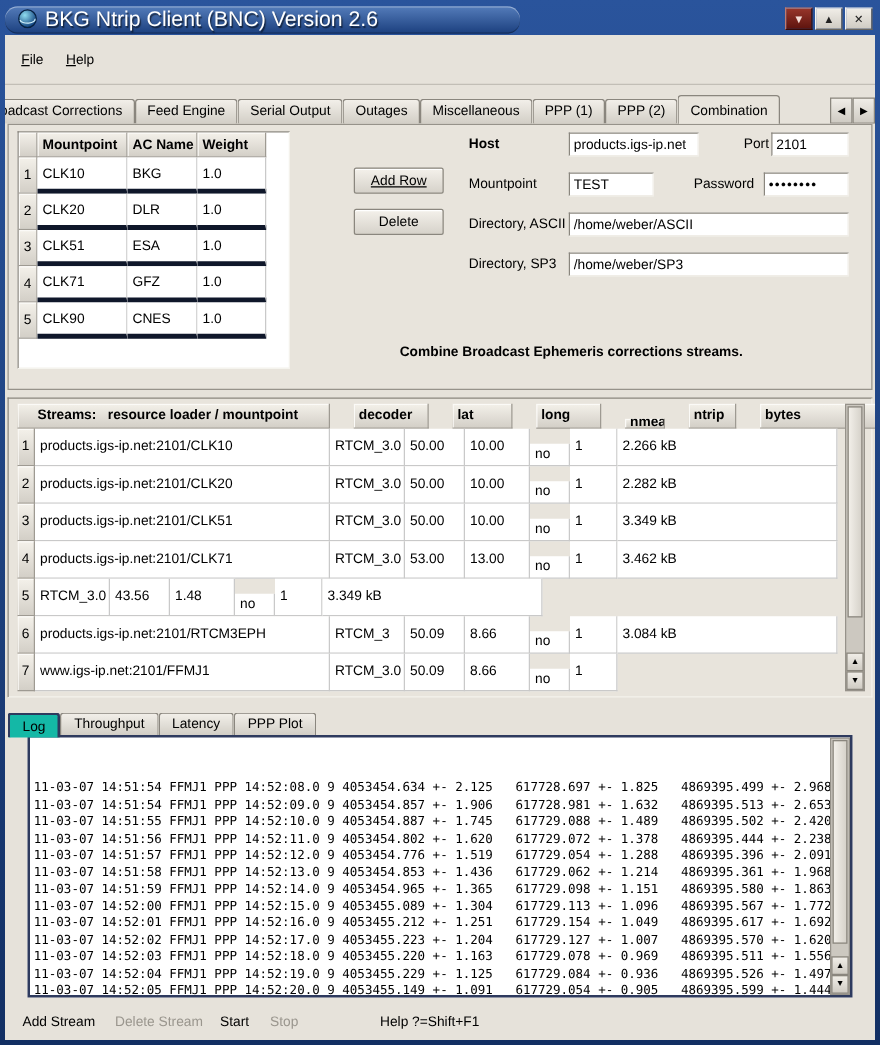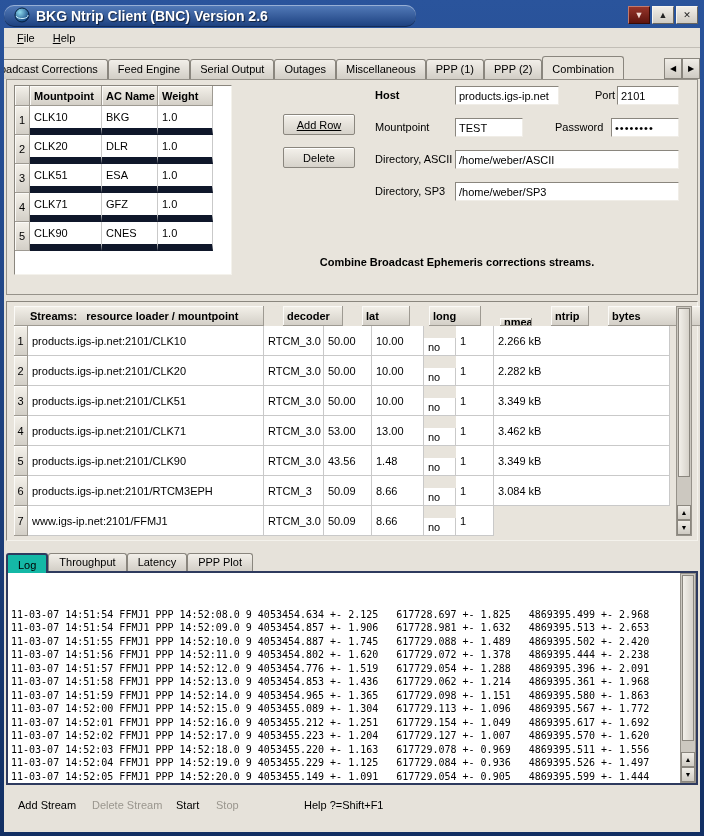--- a/index.html
+++ b/index.html
@@ -6,30 +6,30 @@
   html,body { width:704px; height:836px; overflow:hidden; }
   body { font-family:"Liberation Sans", sans-serif; font-size:11px; color:#000; }
 
   .window { width:704px; height:836px; background:linear-gradient(#2a549c,#122f63); padding:4px; display:flex; flex-direction:column; }
 
   
   .titlebar { height:24px; display:flex; align-items:center; position:relative; }
   .title-capsule { display:flex; align-items:center; gap:6px; width:412px; height:22px;
     background:linear-gradient(#547cba,#1b3f7e); border-radius:10px; padding:0 10px;
     box-shadow:inset 0 1px 0 rgba(255,255,255,.4), inset 0 -1px 0 rgba(0,0,0,.3); }
-  .title-text { color:#fff; font-weight:bold; font-size:14px; text-shadow:1px 1px 1px rgba(0,0,0,.6); white-space:nowrap; }
+  .title-text { color:#fff; font-weight:normal; font-size:17px; text-shadow:1px 1px 1px rgba(0,0,0,.6); white-space:nowrap; }
   .win-buttons { position:absolute; right:2px; top:2px; display:flex; gap:2px; }
   .win-btn { width:22px; height:18px; text-align:center; line-height:16px; font-size:9px; cursor:default;
     background:linear-gradient(#f0ede7,#cfcbc3); border:1px solid; border-color:#f6f4ef #6a665e #6a665e #f6f4ef; color:#222; }
   .win-btn.min { background:linear-gradient(#96352a,#5e140e); color:#f3ddd6; border-color:#c07a6e #380a06 #380a06 #c07a6e; }
 
   
   .content { flex:1; background:#e6e2da; display:flex; flex-direction:column; overflow:hidden; }
 
-  .menubar { height:20px; display:flex; align-items:center; padding:0 4px; border-bottom:1px solid #c2beb6; }
+  .menubar { height:41px; display:flex; align-items:center; padding:0 4px; border-bottom:1px solid #c2beb6; }
   .menu-item { display:inline-block; padding:3px 9px; }
   .menu-item::first-letter { text-decoration:underline; }
 
   
   .tabbar { height:25px; margin-top:6px; display:flex; align-items:flex-end; position:relative; overflow:hidden; padding-right:38px; }
   .tab { height:20px; padding:3px 9px 0; background:linear-gradient(#f2efe9,#d2cec6); border:1px solid #8a867e; border-bottom:none;
     border-radius:3px 3px 0 0; white-space:nowrap; cursor:default; }
   .tab.clipped { margin-left:-14px; }
   .tab.active { height:24px; padding-top:6px; background:#e8e4dc; position:relative; z-index:2; margin-bottom:-1px; }
   .tab-arrows { position:absolute; right:0; bottom:0; display:flex; }
@@ -39,21 +39,21 @@
   
   .tabpage { position:relative; margin:0 2px; height:216px; background:#e8e4dc; border:1px solid #96928a; }
 
   .ctable { position:absolute; left:7px; top:5px; width:218px; height:190px; background:#fff;
     border:1px solid; border-color:#8a867e #f4f2ec #f4f2ec #8a867e; overflow:hidden; }
   .crow { display:flex; height:29px; }
   .crow.chead { height:20px; }
   .cnum { width:15px; flex:0 0 15px; display:flex; align-items:center; justify-content:center;
     background:linear-gradient(#f4f1ea,#d3cfc7); border-right:1px solid #9e9a92; border-bottom:1px solid #9e9a92;
     box-shadow:inset 1px 1px 0 #fbfaf7; }
-  .cc { display:flex; align-items:center; padding:0 4px; border-right:1px solid #c9c9c9; border-bottom:7px solid #0f172a; background:#fff; overflow:hidden; white-space:nowrap; }
+  .cc { display:flex; align-items:center; padding:0 4px; border-right:1px solid #c9c9c9; border-bottom:4px solid #0f172a; background:#fff; overflow:hidden; white-space:nowrap; }
   .chead .cc { background:linear-gradient(#f4f1ea,#d3cfc7); border-right:1px solid #9e9a92; border-bottom:1px solid #9e9a92;
     box-shadow:inset 1px 1px 0 #fbfaf7; font-weight:bold; }
   .w1 { width:72px; flex:0 0 72px; } .w2 { width:56px; flex:0 0 56px; } .w3 { width:55px; flex:0 0 55px; }
 
   .pushbtn { position:absolute; width:72px; height:21px; font:11px "Liberation Sans",sans-serif;
     background:linear-gradient(#f4f1eb,#d6d2ca); border:1px solid #8a867e; border-radius:2px;
     box-shadow:inset 0 1px 0 #fff; cursor:default; }
   .btn-addrow { left:276px; top:34px;text-decoration:underline; }
   .btn-delete { left:276px; top:67px; }
 
@@ -91,21 +91,21 @@
     background:linear-gradient(90deg,#f2efe9,#d6d2ca); border:1px solid #8a867e; }
   .sb-btn { position:absolute; left:0; width:14px; height:15px; text-align:center; line-height:14px; font-size:7px;
     background:linear-gradient(#f0ede7,#cfcbc3); border:1px solid #8a867e; }
   .sb-up { bottom:15px; } .sb-down { bottom:0; }
 
   
   .logtabs { display:flex; align-items:flex-end; height:20px; margin:10px 2px 0; }
   .ltab { height:18px; padding:2px 10px 0; background:linear-gradient(#f2efe9,#d2cec6); border:1px solid #8a867e; border-bottom:none;
     border-radius:3px 3px 0 0; white-space:nowrap; }
   .ltab.active { height:20px; padding-top:4px; background:#14b8a6; position:relative; z-index:2; margin-bottom:-2px; border-color:#2e3a5e; border-width:2px 2px 0; }
-  .logframe { margin:0 2px; height:214px; border:2px solid #2e3a5e; background:#fff; position:relative; overflow:hidden; }
+  .logframe { margin:0 18px; height:214px; border:2px solid #2e3a5e; background:#fff; position:relative; overflow:hidden; }
   .loglines { position:absolute; left:3px; top:-6px; right:18px; font:10px/13.5px "DejaVu Sans Mono", monospace; white-space:pre; }
   .l-sb { top:0; right:0; bottom:0; }
 
   
   .bottombar { position:relative; height:26px; margin:8px 2px 0; }
   .bspan { position:absolute; top:6px; white-space:nowrap; cursor:default; }
   .b-add { left:12px; } .b-del { left:86px; color:#9a968e; } .b-start { left:170px; } .b-stop { left:210px; color:#9a968e; }
   .b-help { left:298px; }
 </style>
 </head>
@@ -272,21 +272,20 @@
             <div class="sc sname">products.igs-ip.net:2101/CLK71</div>
             <div class="sc sdec">RTCM_3.0</div>
             <div class="sc slat">53.00</div>
             <div class="sc slong">13.00</div>
             <div class="sc snmea">no</div>
             <div class="sc sntrip">1</div>
             <div class="sc sbytes">3.462 kB</div>
           </div>
             <div class="srow">
             <div class="snum">5</div>
-            <div class="sc sname">products.igs-ip.net:2101/CLK90</div>
             <div class="sc sdec">RTCM_3.0</div>
             <div class="sc slat">43.56</div>
             <div class="sc slong">1.48</div>
             <div class="sc snmea">no</div>
             <div class="sc sntrip">1</div>
             <div class="sc sbytes">3.349 kB</div>
           </div>
             <div class="srow">
             <div class="snum">6</div>
             <div class="sc sname">products.igs-ip.net:2101/RTCM3EPH</div>

